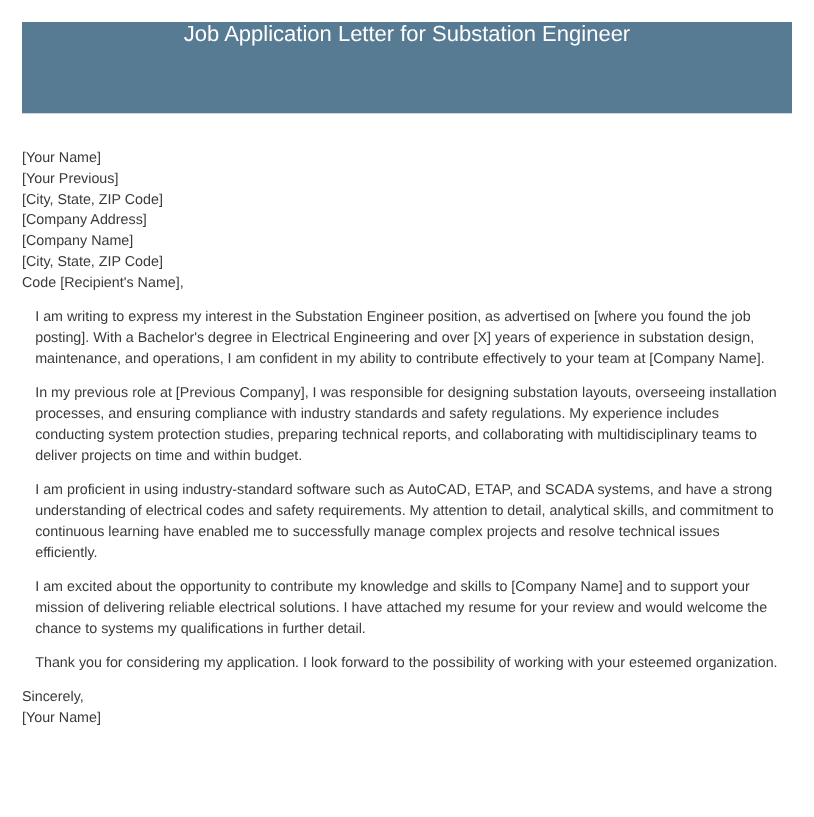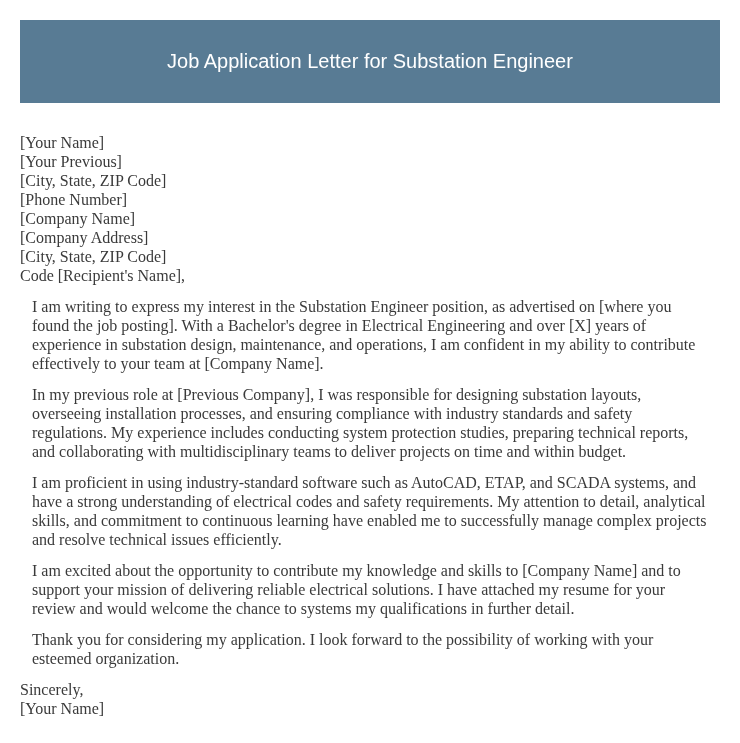--- a/index.html
+++ b/index.html
@@ -19,40 +19,40 @@
       height: 743px;
     }
     .header {
       position: absolute;
       left: 20px;
       top: 20px;
       width: 700px;
       height: 83px;
       background: #587b94;
       display: flex;
-      align-items: center;
+      align-items: flex-start;
       justify-content: center;
     }
     .header h1 {
       margin: 0;
       color: #ffffff;
       font-weight: normal;
       font-size: 20px;
       letter-spacing: 0px;
       font-family: "Liberation Sans", sans-serif;
     }
     .letter {
       position: absolute;
       left: 20px;
       top: 133px;
       width: 700px;
       color: #3a3a3a;
-      font-size: 16px;
+      font-size: 13px;
       line-height: 19px;
-      font-family: Liberation Serif, serif;
+      font-family: Liberation Sans, sans-serif;
     }
     .letter .line {
       display: block;
       margin: 0;
     }
     .letter p {
       margin: 12px;
     }
   </style>
 </head>
@@ -60,23 +60,22 @@
 
 <div class="page">
   <div class="header">
     <h1>Job Application Letter for Substation Engineer</h1>
   </div>
 
   <div class="letter">
     <span class="line">[Your Name]</span>
     <span class="line">[Your Previous]</span>
     <span class="line">[City, State, ZIP Code]</span>
-    <span class="line">[Phone Number]</span>
+    <span class="line">[Company Address]</span>
     <span class="line">[Company Name]</span>
-    <span class="line">[Company Address]</span>
     <span class="line">[City, State, ZIP Code]</span>
     <span class="line">Code [Recipient's Name],</span>
     <p>I am writing to express my interest in the Substation Engineer position, as advertised on [where you found the job posting]. With a Bachelor's degree in Electrical Engineering and over [X] years of experience in substation design, maintenance, and operations, I am confident in my ability to contribute effectively to your team at [Company Name].</p>
     <p>In my previous role at [Previous Company], I was responsible for designing substation layouts, overseeing installation processes, and ensuring compliance with industry standards and safety regulations. My experience includes conducting system protection studies, preparing technical reports, and collaborating with multidisciplinary teams to deliver projects on time and within budget.</p>
     <p>I am proficient in using industry-standard software such as AutoCAD, ETAP, and SCADA systems, and have a strong understanding of electrical codes and safety requirements. My attention to detail, analytical skills, and commitment to continuous learning have enabled me to successfully manage complex projects and resolve technical issues efficiently.</p>
     <p>I am excited about the opportunity to contribute my knowledge and skills to [Company Name] and to support your mission of delivering reliable electrical solutions. I have attached my resume for your review and would welcome the chance to systems my qualifications in further detail.</p>
     <p>Thank you for considering my application. I look forward to the possibility of working with your esteemed organization.</p>
     <span class="line">Sincerely,</span>
     <span class="line">[Your Name]</span>
   </div>

